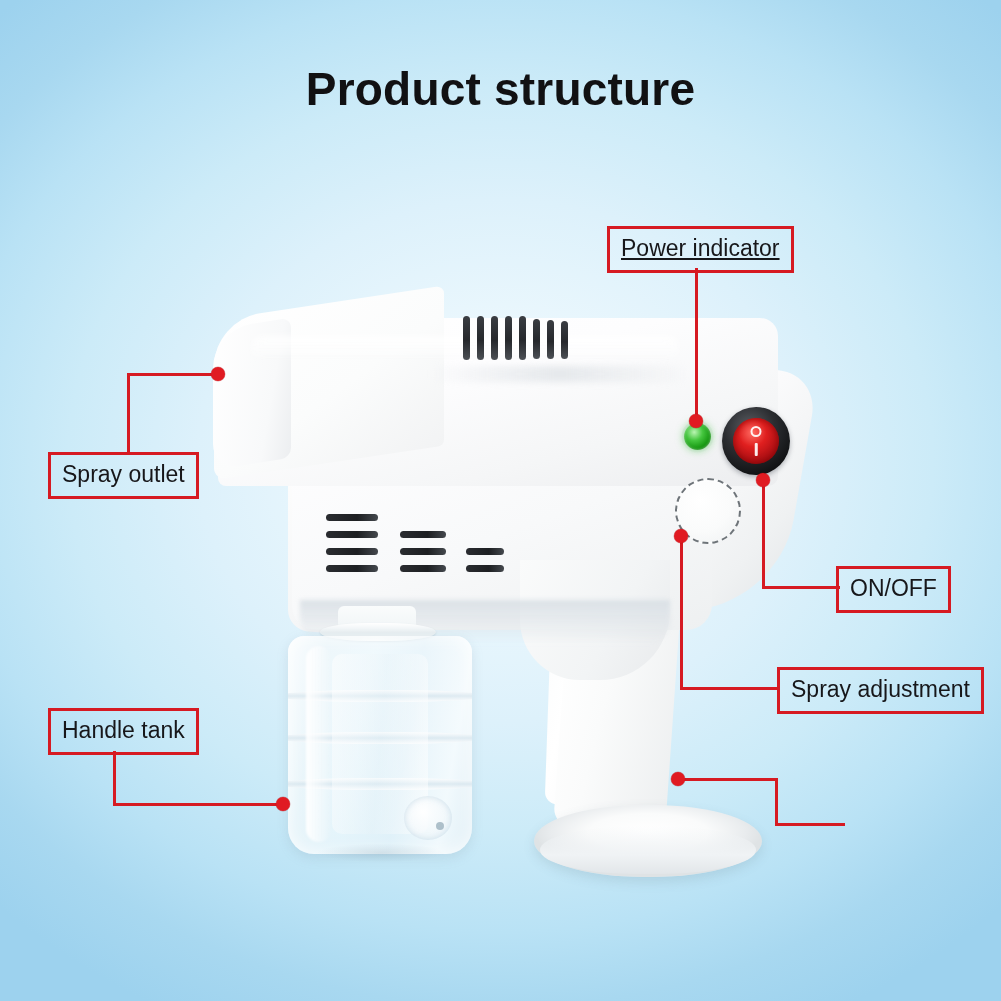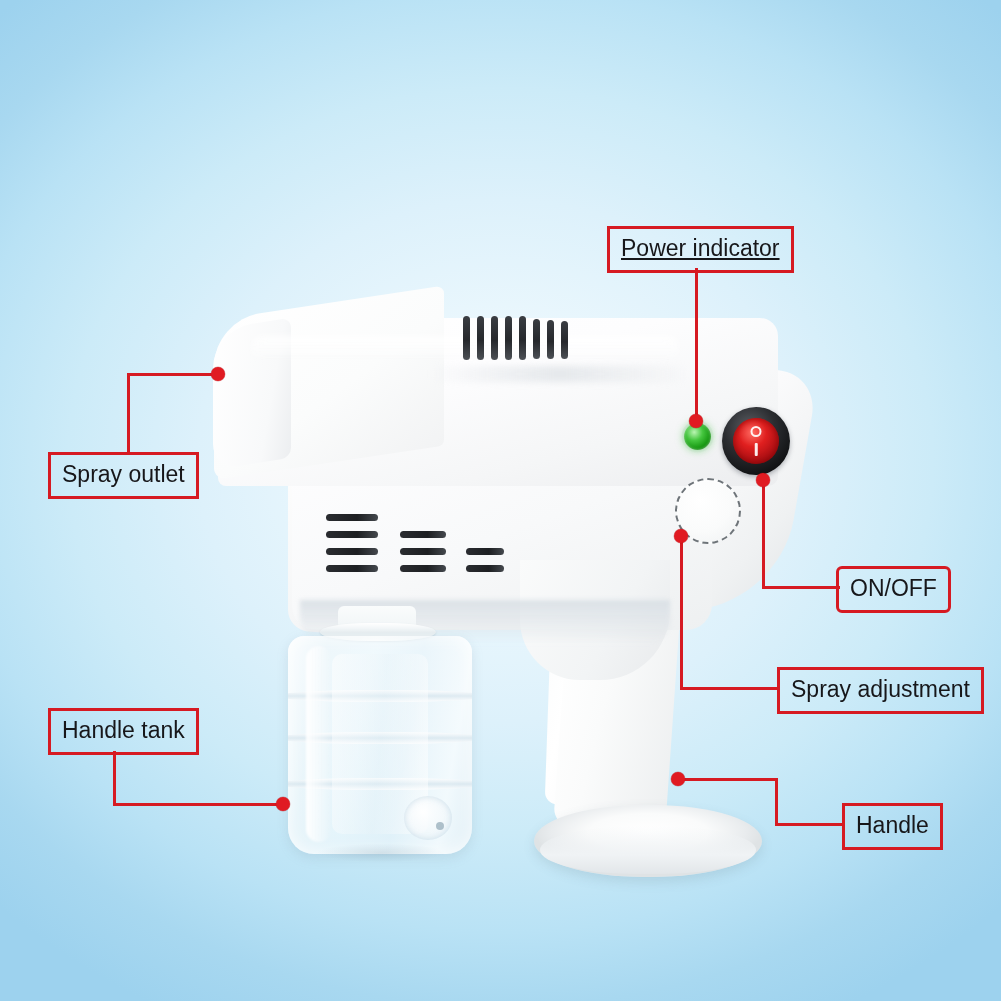--- a/index.html
+++ b/index.html
@@ -231,20 +231,21 @@
     position:absolute;left:292px;top:840px;width:178px;height:26px;
     background:radial-gradient(ellipse 50% 50% at 50% 50%,rgba(120,150,168,.22),rgba(120,150,168,0) 72%);
     border-radius:50%;
   }
 </style>
 </head>
 <body>
 
 <div id="stage">
 
+  <div id="title">Product structure</div>
 
   <div id="device">
 
     <div class="handle"></div>
     <div class="handle2"></div>
     <div class="base"></div>
     <div class="base-lip"></div>
 
     <div class="rear-wedge"></div>
     <div class="shell-mid-left"></div>
@@ -323,21 +324,20 @@
   <div class="dot" style="left:671px;top:772px;"></div>
 
   <div class="lead v" style="left:113px;top:751px;height:54px;"></div>
   <div class="lead h" style="left:113px;top:803px;width:172px;"></div>
   <div class="dot" style="left:276px;top:797px;"></div>
 
   <div class="callout" style="left:48px;top:452px;">Spray outlet</div>
 
   <div class="callout" style="left:607px;top:226px;text-decoration:underline;">Power indicator</div>
 
-  <div class="callout" style="left:836px;top:566px;border-radius:6px;">ON/OFF</div>
+  <div class="callout" style="left:836px;top:566px;">ON/OFF</div>
 
   <div class="callout" style="left:777px;top:667px;text-align:right;">Spray adjustment</div>
 
-  <div class="callout" style="left:842px;top:803px;">Handle</div>
 
   <div class="callout" style="left:48px;top:708px;">Handle tank</div>
 
 </div>
 
 </body></html>

